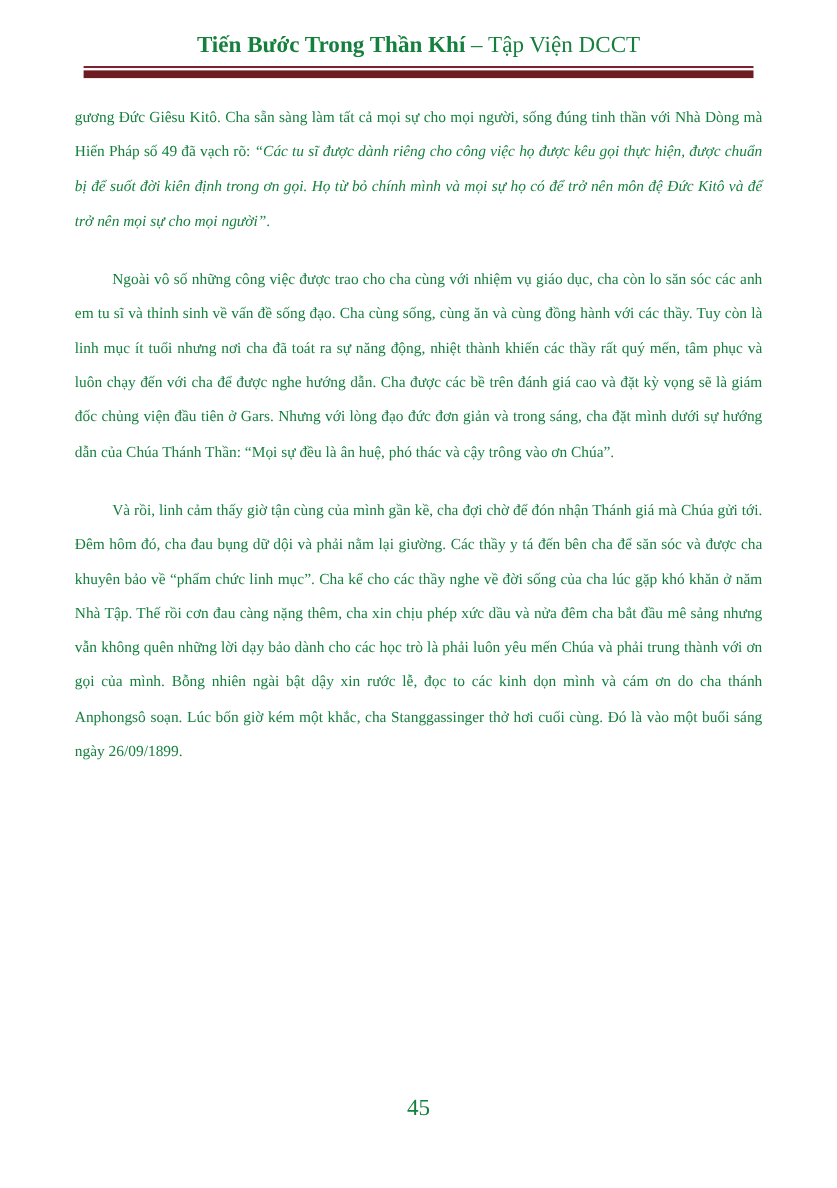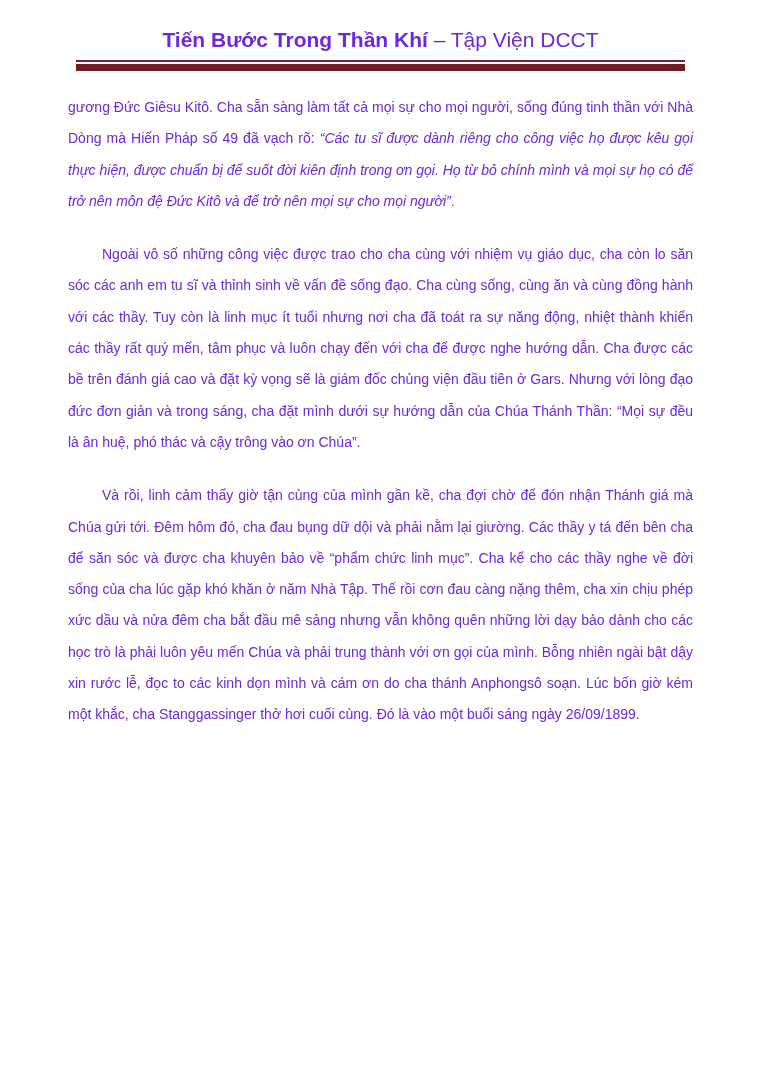--- a/index.html
+++ b/index.html
@@ -7,22 +7,22 @@
     padding: 0;
     background: #ffffff;
   }
   .page {
     position: relative;
     width: 761px;
     height: 1080px;
     background: #ffffff;
     box-sizing: border-box;
     overflow: hidden;
-    font-family: Liberation Sans, sans-serif;
-    color: #6d28d9;
+    font-family: Liberation Serif, serif;
+    color: #15803d;
   }
 
   
   .header {
     position: absolute;
     left: 68px;
     right: 68px;
     top: 28px;
     text-align: center;
     font-size: 21px;
@@ -110,14 +110,15 @@
   <div class="body-text">
 
     <p class="para no-indent"><span>gương Đức Giêsu Kitô. Cha sẵn sàng làm tất cả mọi sự cho mọi người, sống đúng tinh thần với Nhà Dòng mà Hiến Pháp số 49 đã vạch rõ: </span><span class="quote-italic">“Các tu sĩ được dành riêng cho công việc họ được kêu gọi thực hiện, được chuẩn bị để suốt đời kiên định trong ơn gọi. Họ từ bỏ chính mình và mọi sự họ có để trở nên môn đệ Đức Kitô và để trở nên mọi sự cho mọi người”</span><span>.</span></p>
 
     <p class="para">Ngoài vô số những công việc được trao cho cha cùng với nhiệm vụ giáo dục, cha còn lo săn sóc các anh em tu sĩ và thỉnh sinh về vấn đề sống đạo. Cha cùng sống, cùng ăn và cùng đồng hành với các thầy. Tuy còn là linh mục ít tuổi nhưng nơi cha đã toát ra sự năng động, nhiệt thành khiến các thầy rất quý mến, tâm phục và luôn chạy đến với cha để được nghe hướng dẫn. Cha được các bề trên đánh giá cao và đặt kỳ vọng sẽ là giám đốc chủng viện đầu tiên ở Gars. Nhưng với lòng đạo đức đơn giản và trong sáng, cha đặt mình dưới sự hướng dẫn của Chúa Thánh Thần: “Mọi sự đều là ân huệ, phó thác và cậy trông vào ơn Chúa”.</p>
 
     <p class="para">Và rồi, linh cảm thấy giờ tận cùng của mình gần kề, cha đợi chờ để đón nhận Thánh giá mà Chúa gửi tới. Đêm hôm đó, cha đau bụng dữ dội và phải nằm lại giường. Các thầy y tá đến bên cha để săn sóc và được cha khuyên bảo về “phẩm chức linh mục”. Cha kể cho các thầy nghe về đời sống của cha lúc gặp khó khăn ở năm Nhà Tập. Thế rồi cơn đau càng nặng thêm, cha xin chịu phép xức dầu và nửa đêm cha bắt đầu mê sảng nhưng vẫn không quên những lời dạy bảo dành cho các học trò là phải luôn yêu mến Chúa và phải trung thành với ơn gọi của mình. Bỗng nhiên ngài bật dậy xin rước lễ, đọc to các kinh dọn mình và cám ơn do cha thánh Anphongsô soạn. Lúc bốn giờ kém một khắc, cha Stanggassinger thở hơi cuối cùng. Đó là vào một buổi sáng ngày 26/09/1899.</p>
 
   </div>
 
+  <div class="page-number">45</div>
 
 </div>
 
 </body></html>

